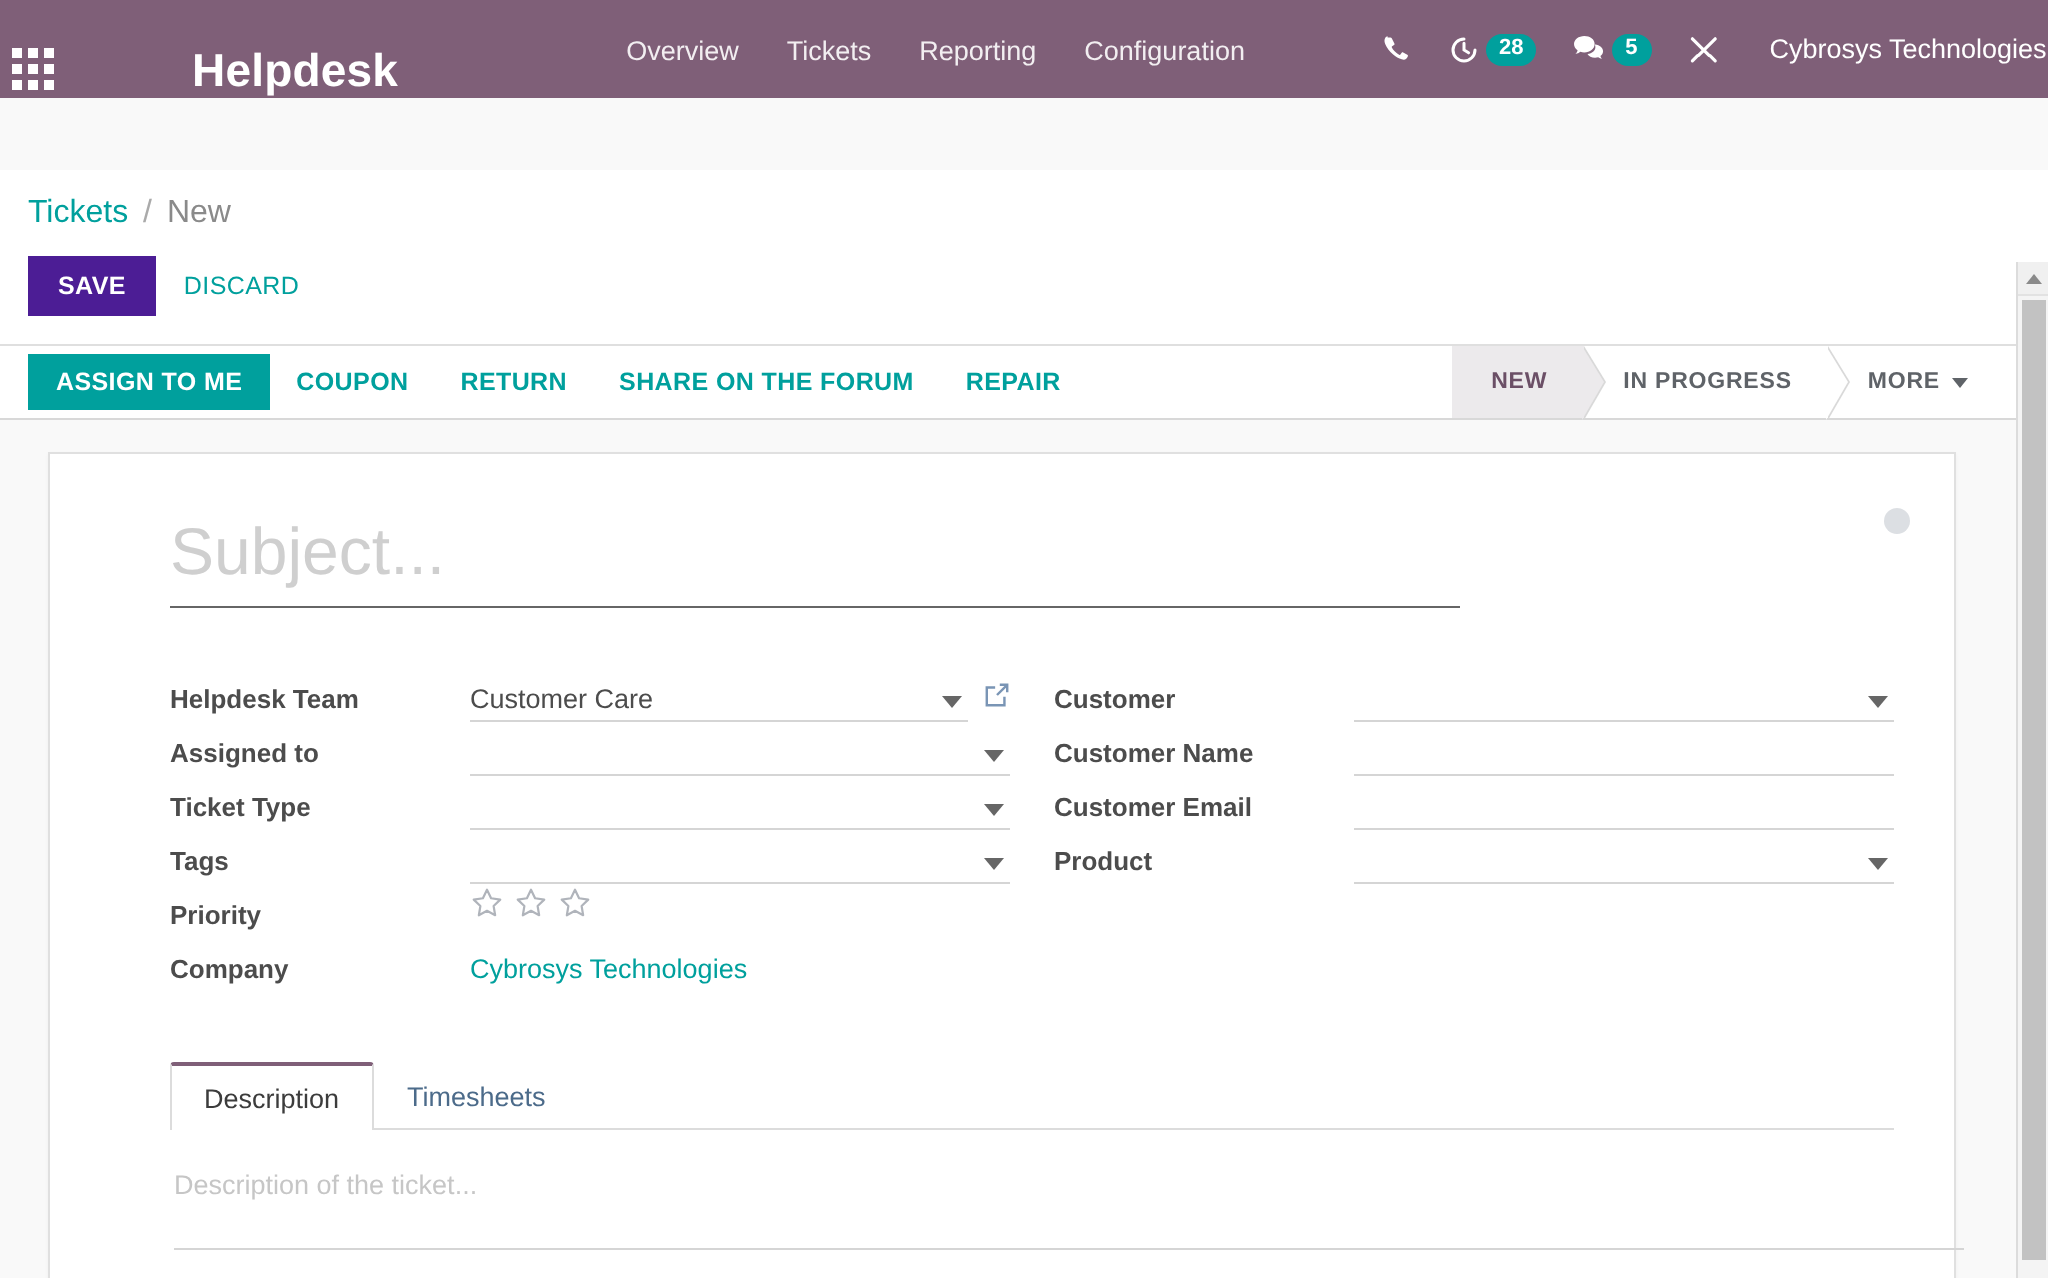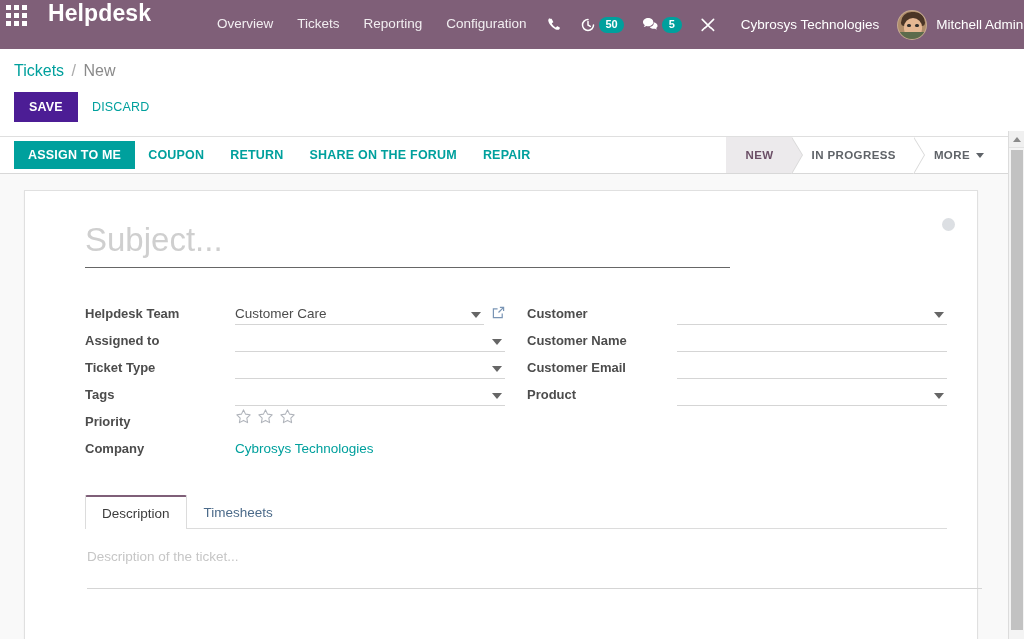--- a/index.html
+++ b/index.html
@@ -6,22 +6,22 @@
   html, body {
     width: 1024px; height: 639px;
     font-family: "Liberation Sans", sans-serif;
     background: #f0f0f0;
     overflow: hidden;
   }
   .app { width: 1024px; height: 639px; position: relative; background: #f9f9f9; }
 
   
   .navbar {
-    height: 49px; background: #7f5f78; display: flex; align-items: flex-start;
-    padding: 0 14px 0 6px; position: relative; z-index: 5;
+    height: 49px; background: #7f5f78; display: flex; align-items: flex-end;
+    padding: 0 14px 0 6px; position: relative; z-index: 5; gap: 48px;
   }
   .apps-grid { width: 34px; height: 30px; display: flex; align-items: center; justify-content: center; cursor: pointer; }
   .apps-grid .g { display: grid; grid-template-columns: repeat(3, 5px); grid-template-rows: repeat(3, 5px); gap: 3px; }
   .apps-grid .g i { background: #fff; display: block; width: 5px; height: 5px; }
   .brand {
     color: #fff; font-size: 23px; font-weight: bold; margin-left: 21px;
     letter-spacing: .1px; white-space: nowrap;
   }
   .nav-menus { display: flex; align-items: center; margin-left: 54px; gap: 0; }
   .nav-menus a {
@@ -48,21 +48,21 @@
   }
   .avatar .hair { position: absolute; left: 3px; top: 1px; width: 24px; height: 14px; background: #4a3526; border-radius: 12px 12px 4px 4px; }
   .avatar .face { position: absolute; left: 6px; top: 7px; width: 18px; height: 19px; background: #e6b893; border-radius: 9px 9px 8px 8px; }
   .avatar .eye1, .avatar .eye2 { position: absolute; top: 13px; width: 4px; height: 3px; background: #33302e; border-radius: 2px; }
   .avatar .eye1 { left: 9px; } .avatar .eye2 { left: 17px; }
   .avatar .shirt { position: absolute; left: 0; bottom: 0; width: 30px; height: 7px; background: #5c6b4c; }
   .user-name { color: #fff; font-size: 13.5px; margin-left: 9px; white-space: nowrap; }
 
   
   .control-panel { background: #fff; border-bottom: 1px solid #dfdfdf; padding: 0 0 0 14px; }
-  .breadcrumb { padding: 13px 0 3px; font-size: 16px; }
+  .breadcrumb { padding: 13px 0 3px; font-size: 16px; margin-top: 36px; }
   .breadcrumb a { color: #00a09d; text-decoration: none; }
   .breadcrumb .sep { color: #aaa; margin: 0 3px; }
   .breadcrumb .cur { color: #8a8a8a; }
   .cp-buttons { padding: 9px 0 14px; display: flex; align-items: center; gap: 0; }
   .btn-save {
     background: #4c1d95; color: #fff; border: none; font-size: 12.5px;
     font-weight: bold; padding: 8px 15px; cursor: pointer; letter-spacing: .2px;
   }
   .btn-discard {
     background: transparent; color: #00a09d; border: none; font-size: 12.5px;
@@ -220,21 +220,21 @@
         <svg width="15" height="15" viewBox="0 0 16 16" fill="#fff">
           <path d="M3 1.2c-.5 0-1 .4-1.3.9-.5.9-.5 2 0 3.2.8 2 2.3 4 4.1 5.5 1.5 1.3 3.2 2.3 4.7 2.7 1 .3 1.9.2 2.4-.3.4-.4.8-1 .9-1.4.1-.3 0-.5-.3-.7l-2.2-1.2c-.3-.2-.6-.1-.8.1l-.8 1c-.2.2-.4.2-.6.1-.9-.5-1.8-1.2-2.5-2-.6-.7-1.1-1.4-1.4-2.1-.1-.2 0-.4.2-.5l1-.6c.3-.2.4-.5.2-.8L5.2 2.3c-.2-.3-.4-.4-.7-.4H3z"></path>
         </svg>
       </div>
 
       <div class="nav-icon">
         <svg width="16" height="16" viewBox="0 0 16 16" fill="none" stroke="#fff" stroke-width="1.5">
           <path d="M13.5 8A5.5 5.5 0 1 1 8 2.5" stroke-linecap="round"></path>
           <path d="M8 4.6V8l2.3 1.4" stroke-linecap="round"></path>
         </svg>
-        <span class="badge">50</span>
+        <span class="badge">28</span>
       </div>
 
       <div class="nav-icon">
         <svg width="17" height="15" viewBox="0 0 18 16" fill="#fff">
           <path d="M6.5 1C3.5 1 1 2.9 1 5.3c0 1.3.7 2.5 1.9 3.3-.1.7-.5 1.4-1.1 2 .9-.1 1.9-.5 2.6-1.1.6.2 1.3.3 2.1.3 3 0 5.5-1.9 5.5-4.5S9.5 1 6.5 1z"></path>
           <path d="M12.3 5.6c2.4.3 4.2 1.8 4.2 3.6 0 1-.5 1.9-1.4 2.5.1.6.4 1.1.8 1.5-.7-.1-1.4-.4-2-.8-.5.2-1.1.2-1.7.2-1.8 0-3.4-.8-4-2 2.4-.3 4.2-1.8 4.2-3.6 0-.5-.1-1-.3-1.4z"></path>
         </svg>
         <span class="badge">5</span>
       </div>
 

